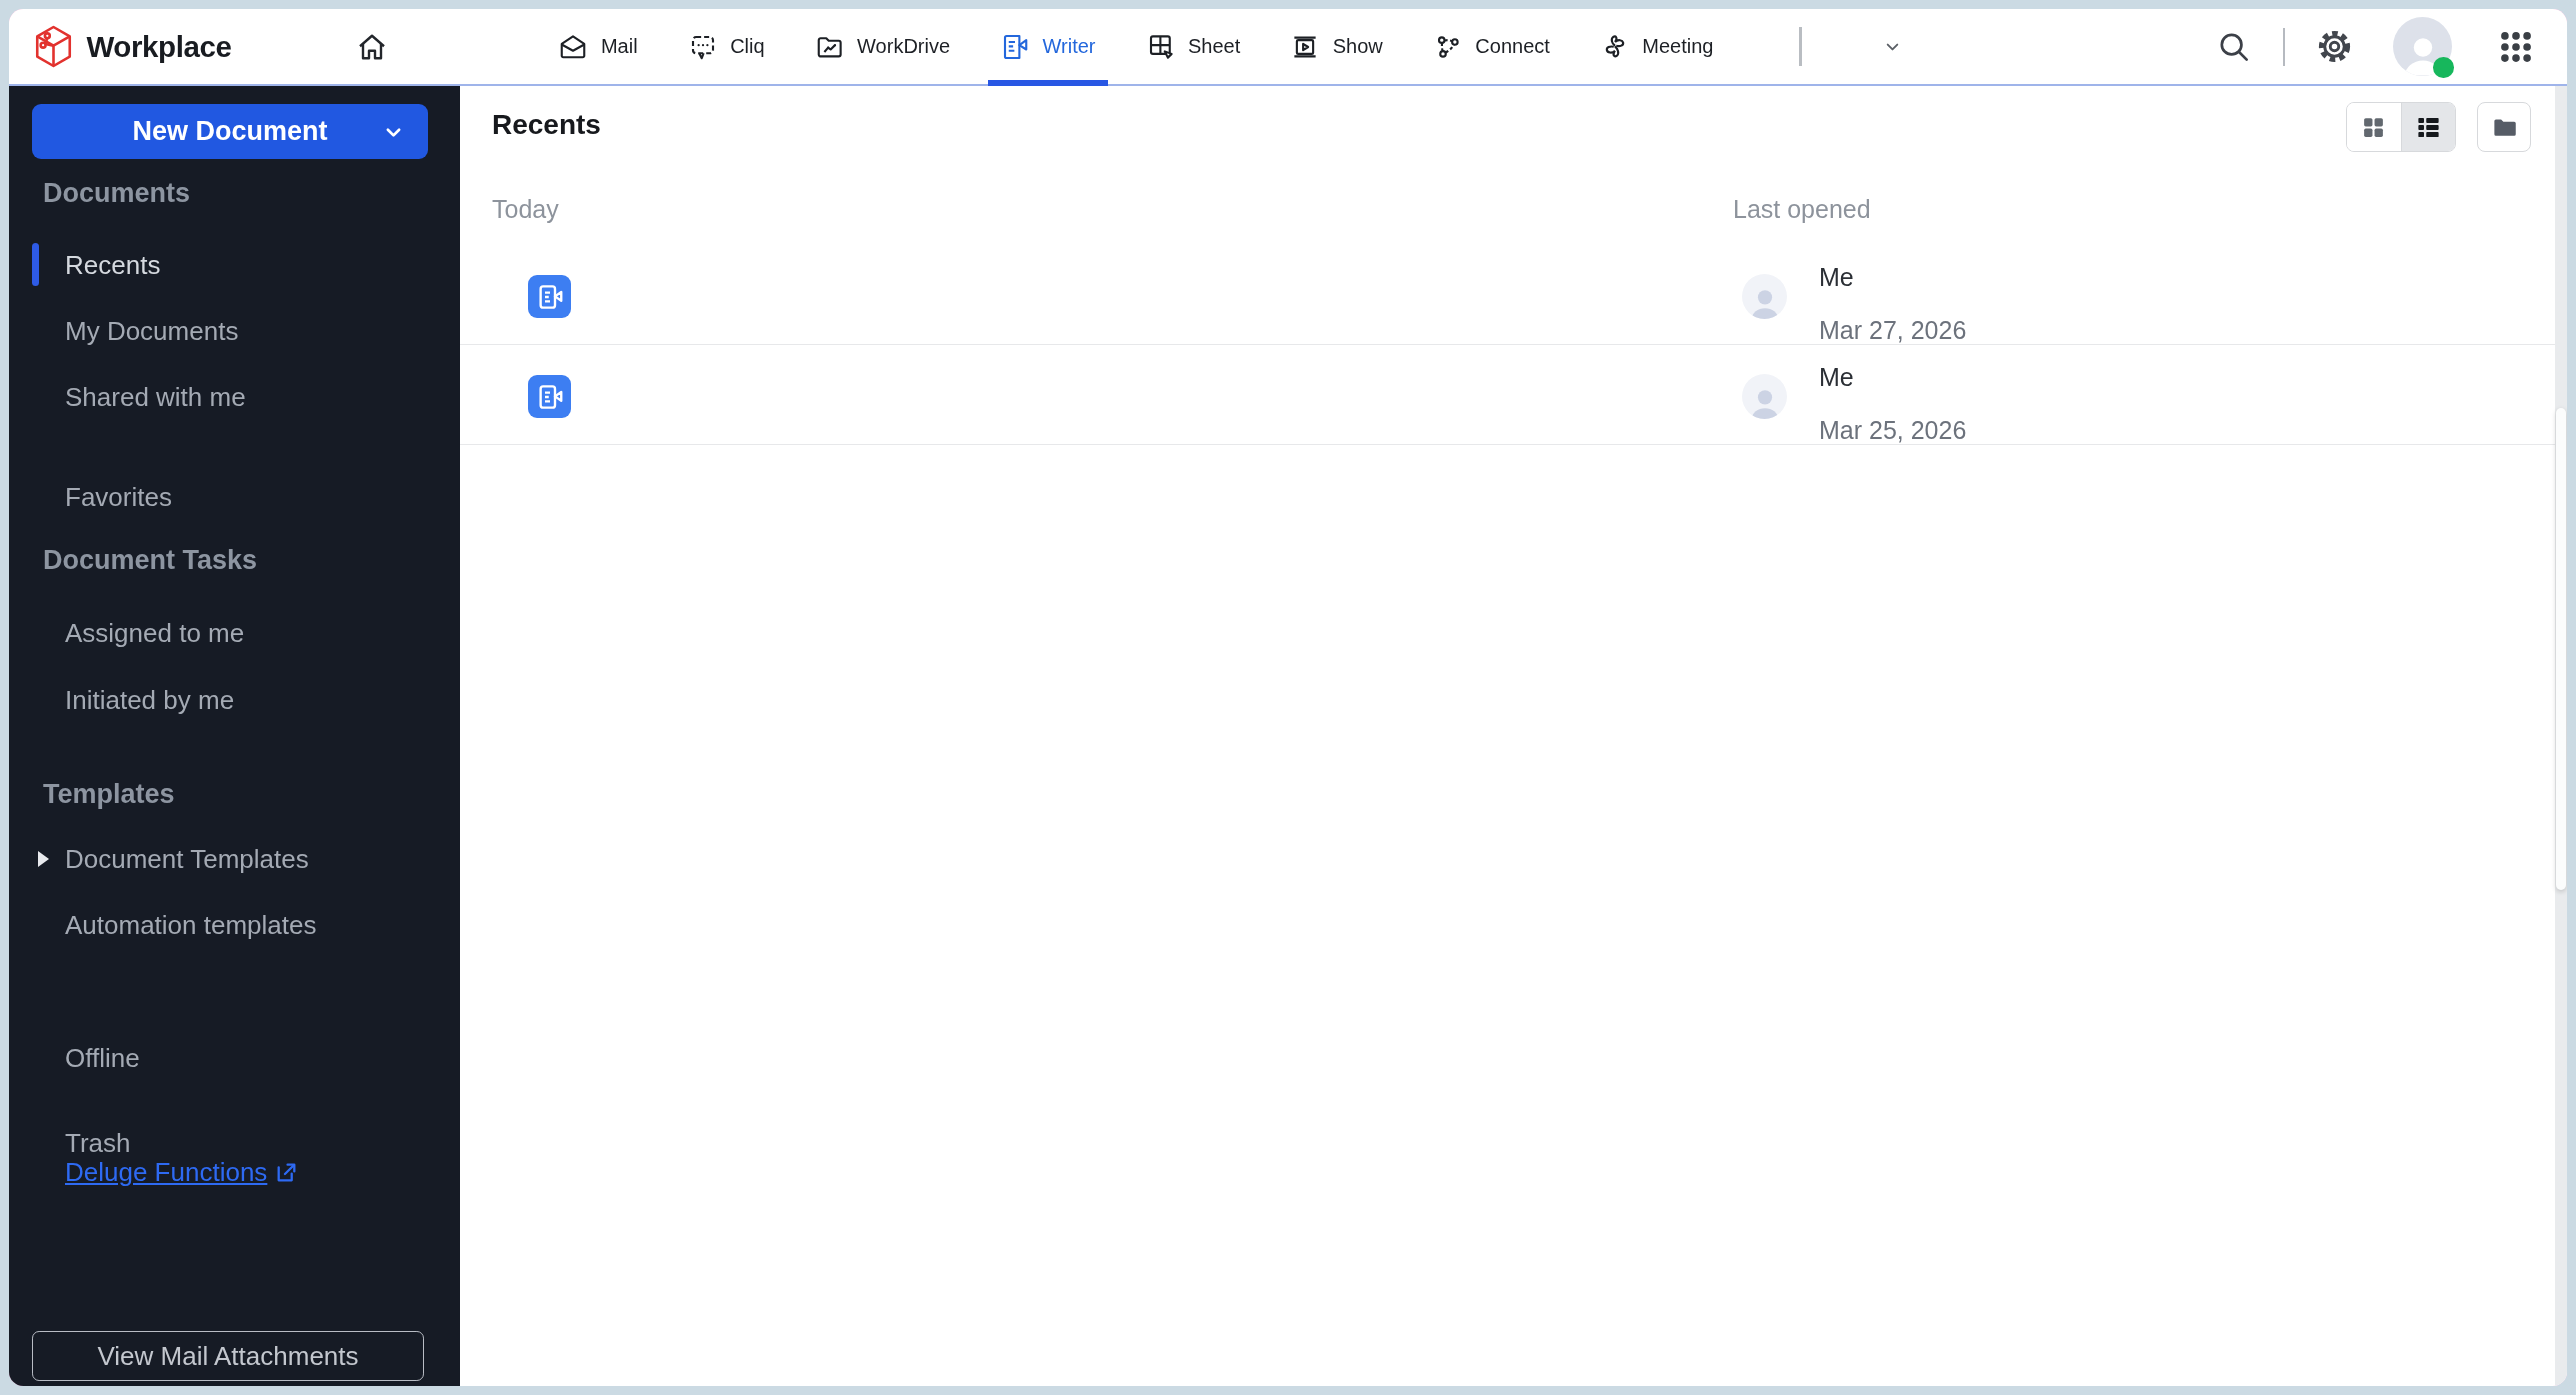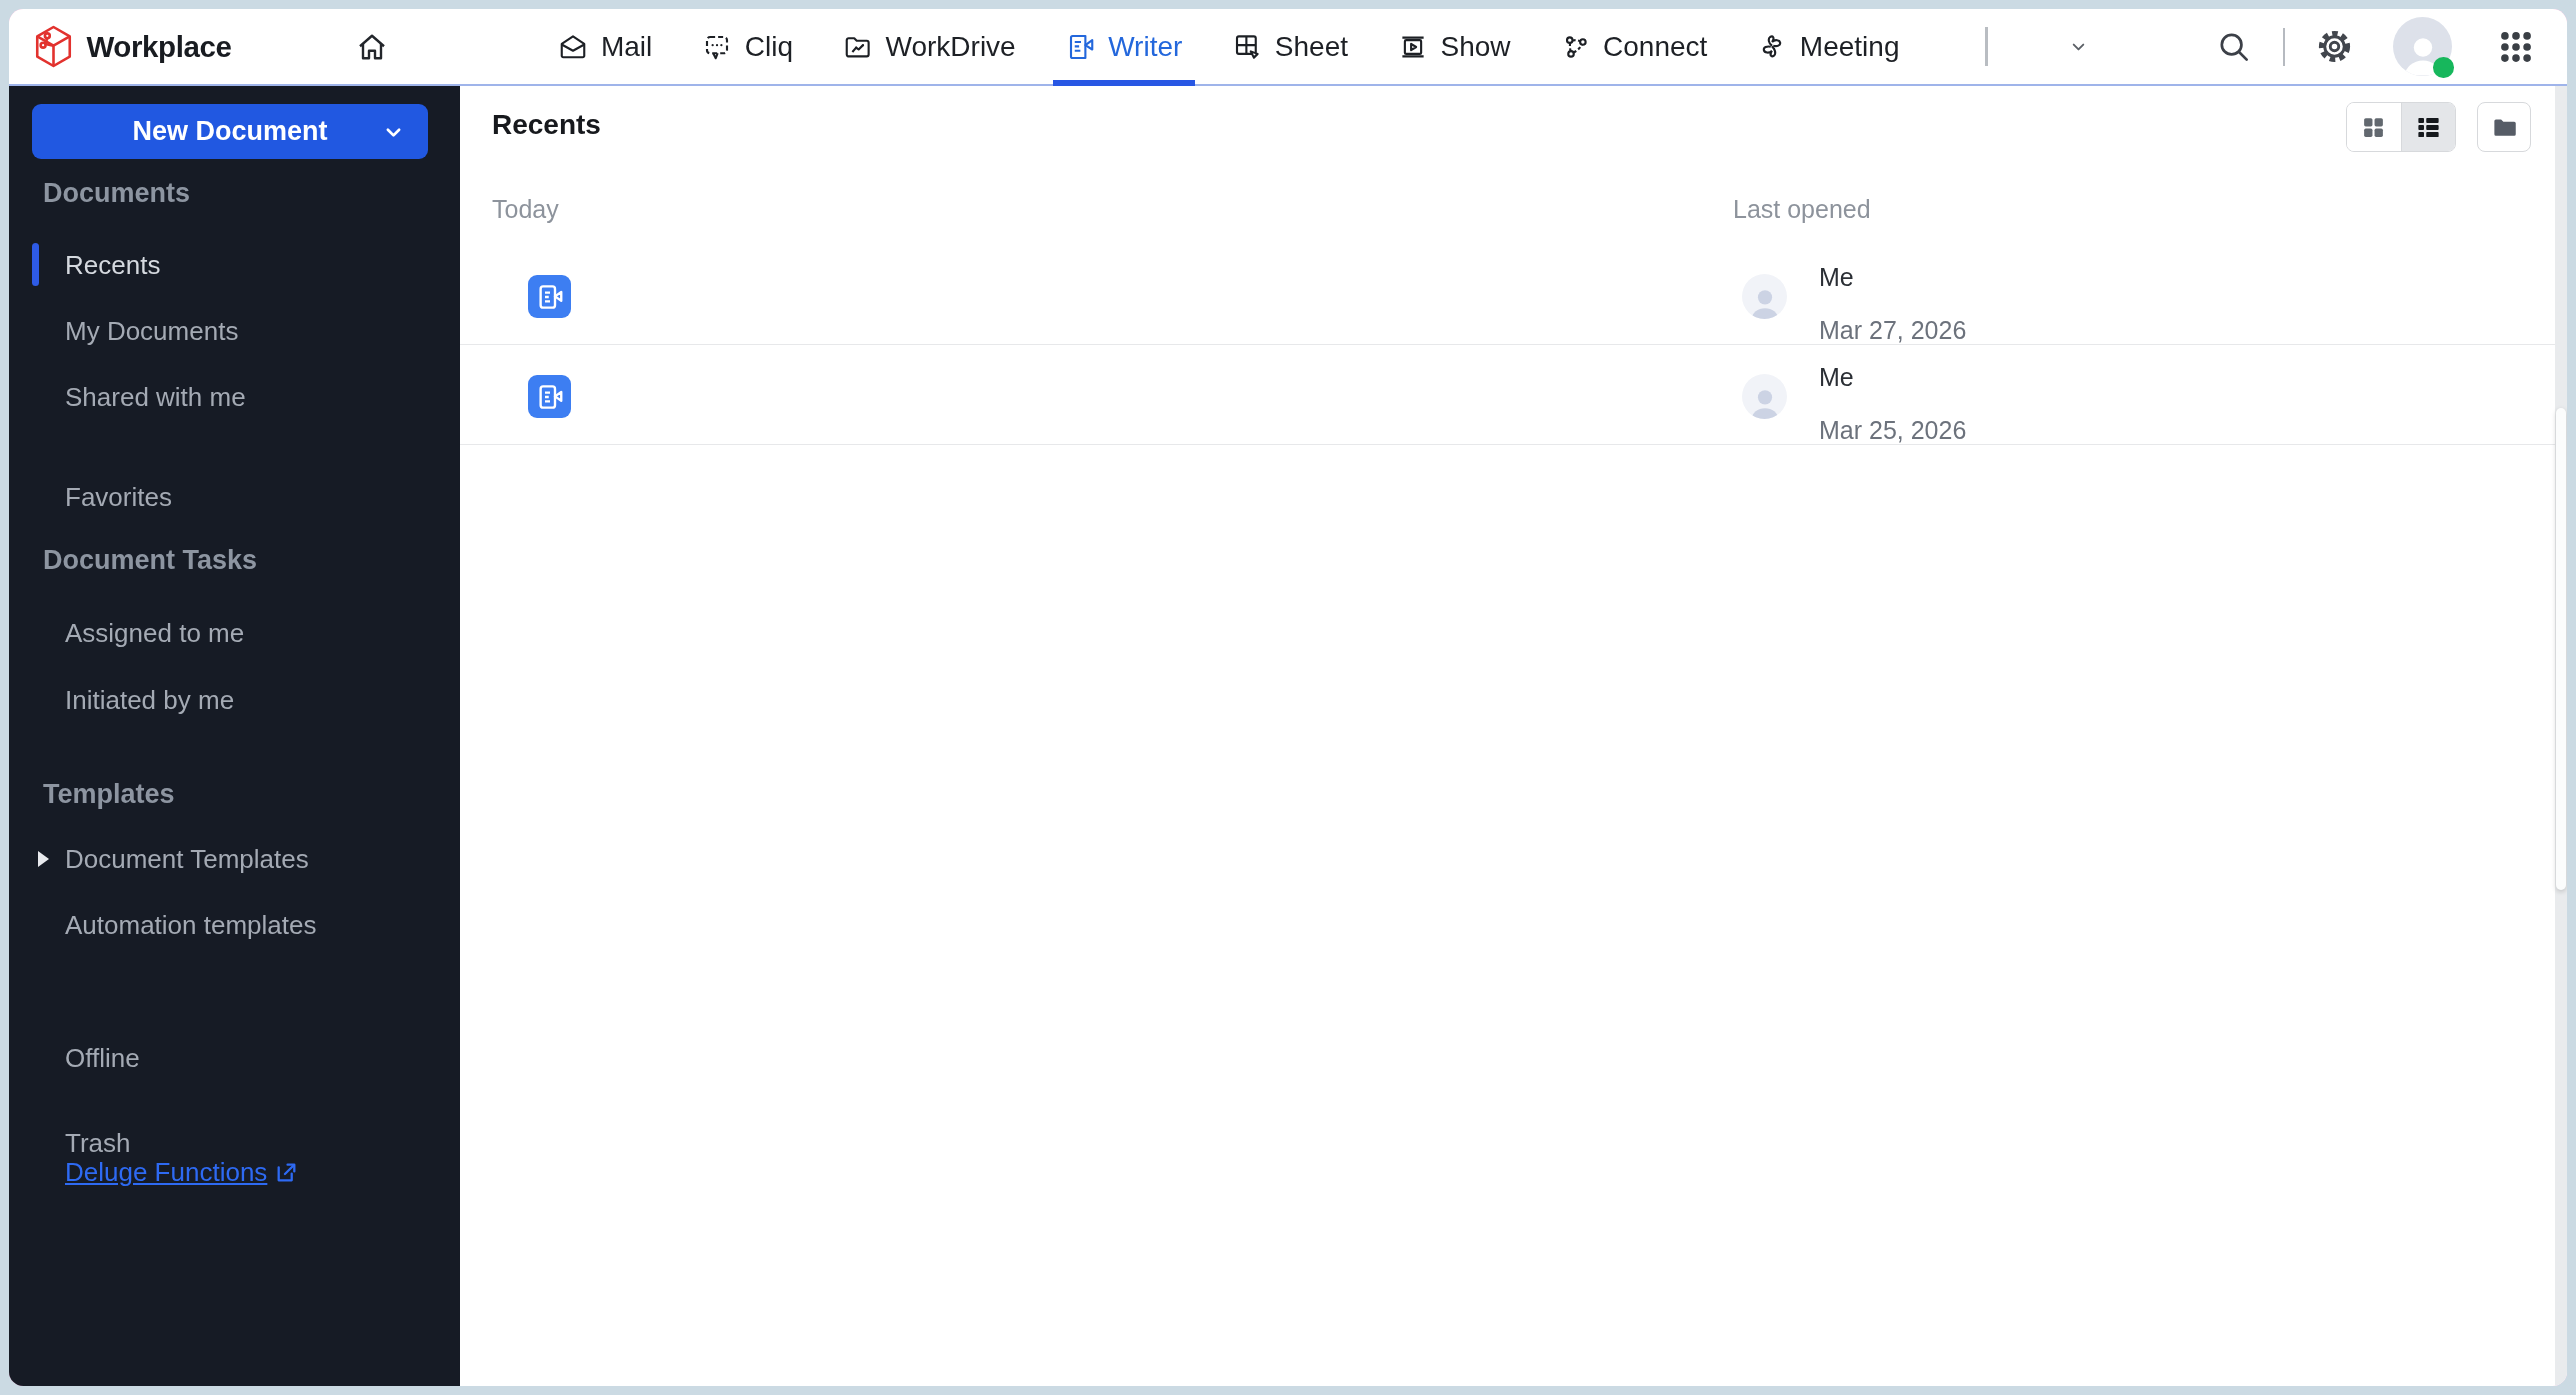--- a/index.html
+++ b/index.html
@@ -10,21 +10,21 @@
             display:flex; flex-direction:column; }
 
   
   .topbar { height:77px; background:#fff; border-bottom:2.7px solid #9fb4ea; display:flex; align-items:center;
             position:relative; flex:0 0 auto; }
   .brand { display:flex; align-items:center; gap:13.4px; margin-left:25px; }
   .brand-name { font-size:29.5px; font-weight:700; color:#191c21; letter-spacing:-0.4px; }
   .home-btn { margin-left:123px; display:flex; align-items:center; cursor:pointer; }
   .nav { display:flex; align-items:center; margin-left:168px; gap:50px; height:100%; }
   .nav-item { display:flex; align-items:center; gap:12.5px; height:100%; position:relative; cursor:pointer; }
-  .nav-item .nlabel { font-size:28px; color:#1d2025; }
+  .nav-item .nlabel { font-size:20px; color:#1d2025; }
   .nav-item.active .nlabel { color:#2367dc; font-weight:500; }
   .nav-item.active::after { content:""; position:absolute; left:-12.5px; right:-12.5px; bottom:-2.7px; height:6.3px;
                             background:#2857e4; }
   .nav-sep { width:2.7px; height:39px; background:#b9bdc2; margin-left:36px; }
   .nav-more { margin-left:29px; display:flex; align-items:center; cursor:pointer; }
 
   .top-right { margin-left:auto; margin-right:32px; display:flex; align-items:center; }
   .tr-sep { width:1.8px; height:38px; background:#b6bac0; margin:0 30px; }
   .icon-btn { display:flex; align-items:center; justify-content:center; cursor:pointer; }
   .avatar-wrap { position:relative; width:59px; height:59px; margin:0 45px 0 39px; cursor:pointer; }
@@ -295,20 +295,23 @@
         <span>Deluge Functions</span>
         <span>
           <svg width="25" height="25" viewBox="0 0 24 24" fill="none" stroke="#2e6af3" stroke-width="2.2" stroke-linecap="round" stroke-linejoin="round">
             <path d="M4.5 7 V19.5 H17 V13"></path>
             <path d="M13 4.5 H19.5 V11"></path>
             <path d="M19 5 L10.5 13.5"></path>
           </svg>
         </span>
       </div>
 
+      <div class="attach-btn">
+        <span>View Mail Attachments</span>
+      </div>
     </div>
 
     <div class="main">
 
       <div class="main-title">Recents</div>
 
       <div class="view-controls">
         <div class="seg-group">
           <div class="seg">
             <span>

